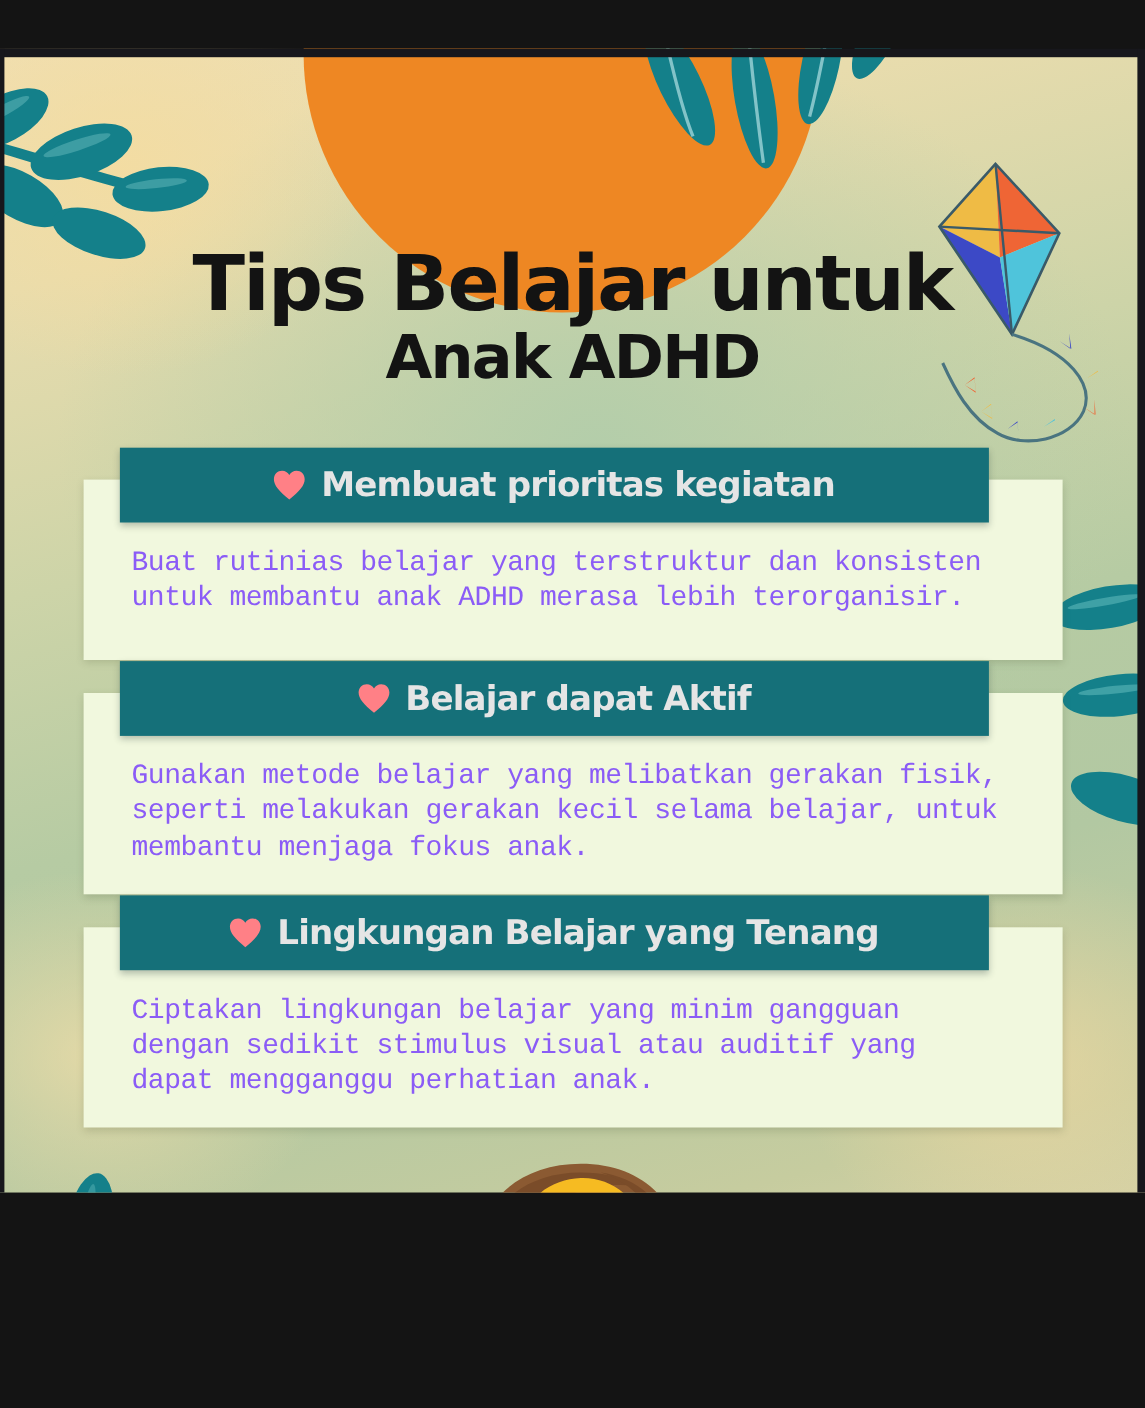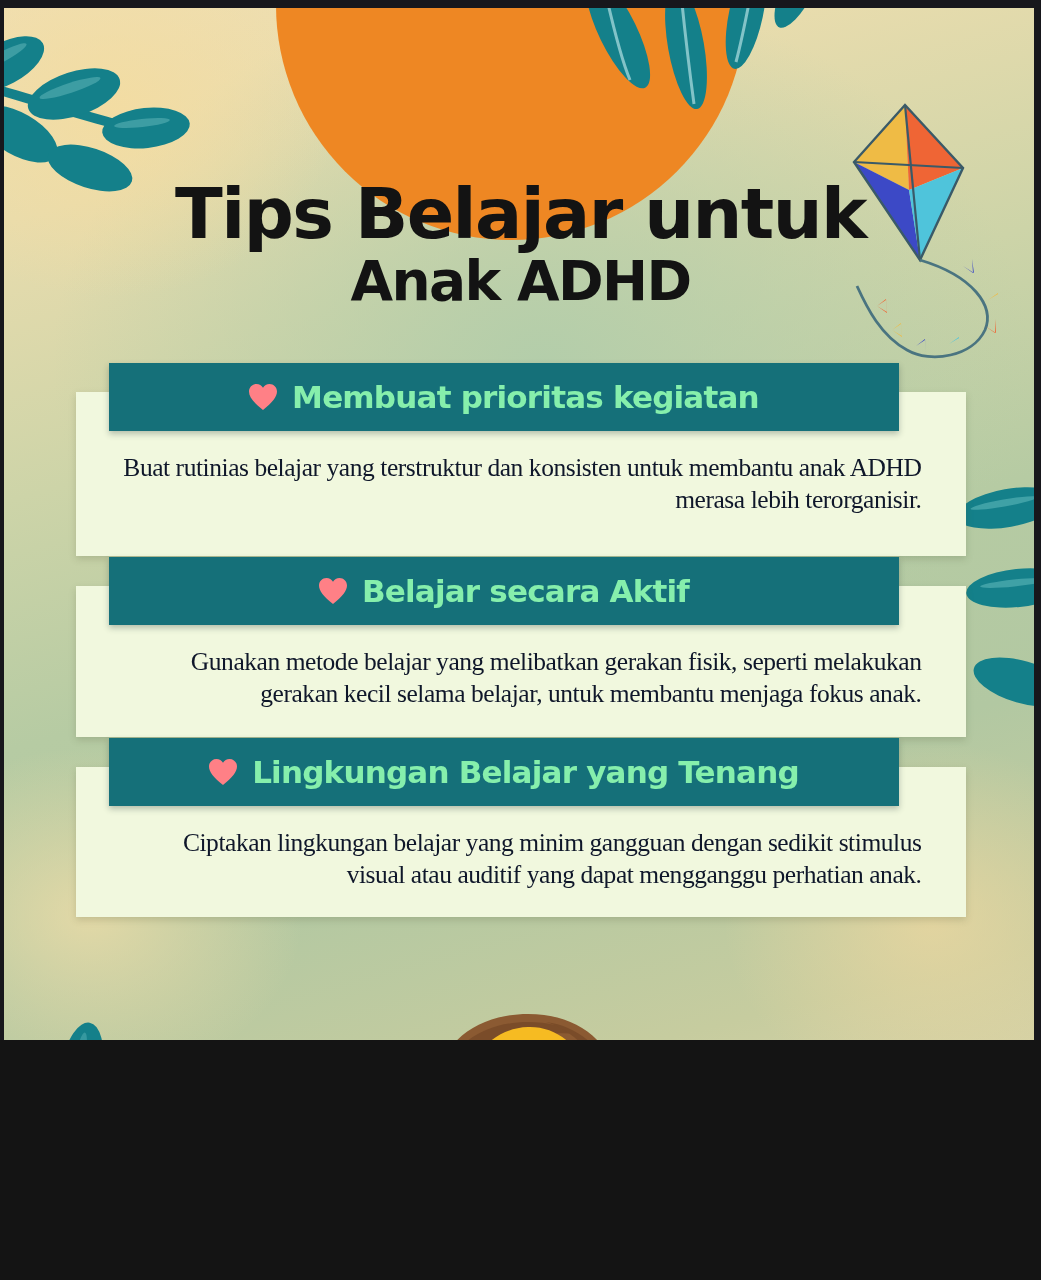--- a/index.html
+++ b/index.html
@@ -12,20 +12,21 @@
     font-family: "Liberation Sans", sans-serif;
   }
 
   
   #poster {
     position: relative;
     width: 1041px;
     height: 1040px;
     overflow: hidden;
     background: #151515;
+    margin-top: 44px;
   }
 
   
   .frame-top {
     position: absolute; left: 0; top: 0; width: 1041px; height: 8px;
     background: #17171c; z-index: 60;
   }
   .frame-right {
     position: absolute; right: 0; top: 0; width: 7px; height: 1280px;
     background: #17171c; z-index: 60;
@@ -130,25 +131,25 @@
   .card-body {
     position: relative;
     width: 890px;
     margin-left: 0;
     background: #f1f8de;
     box-shadow: 0 3px 7px rgba(80,90,60,0.22);
     padding: 60px 44px 26px 44px;
     min-height: 100px;
   }
   .card-desc {
-    font-family: Liberation Serif, serif;
+    font-family: Liberation Mono, monospace;
     font-size: 25.5px;
     line-height: 1.26;
-    color: #0f172a;
-    text-align: right;
+    color: #8b5cf6;
+    text-align: left;
     letter-spacing: -0.45px;
   }
 
   .card-header {
     position: absolute;
     left: 33px;
     top: -29px;
     width: 790px;
     height: 68px;
     background: #157079;
@@ -157,21 +158,21 @@
     align-items: center;
     justify-content: center;
     gap: 14px;
     z-index: 3;
     padding: 0 16px;
   }
   .card-title {
     font-family: "DejaVu Sans", sans-serif;
     font-weight: 700;
     font-size: 31px;
-    color: #86efac;
+    color: #e5e5e5;
     letter-spacing: -0.8px;
     white-space: nowrap;
   }
   .heart {
     width: 30px; height: 28px; flex: none;
     display: block;
   }
 
   
   .card-1 .card-body { padding-bottom: 40px; }
@@ -431,21 +432,21 @@
 
     <div class="card card-2">
       <div class="card-body">
         <div class="card-desc">Gunakan metode belajar yang melibatkan gerakan fisik, seperti melakukan gerakan kecil selama belajar, untuk membantu menjaga fokus anak.</div>
       </div>
       <div class="card-header">
         <svg class="heart" viewBox="0 0 32 30">
           <path d="M16 29 C6 21 1 15 1 9.2 C1 4.4 4.6 1 9 1 C12 1 14.6 2.6 16 5.2
                    C17.4 2.6 20 1 23 1 C27.4 1 31 4.4 31 9.2 C31 15 26 21 16 29 Z" fill="#FF8086"></path>
         </svg>
-        <span class="card-title">Belajar secara Aktif</span>
+        <span class="card-title">Belajar dapat Aktif</span>
       </div>
     </div>
 
     <div class="card card-3">
       <div class="card-body">
         <div class="card-desc">Ciptakan lingkungan belajar yang minim gangguan dengan sedikit stimulus visual atau auditif yang dapat mengganggu perhatian anak.</div>
       </div>
       <div class="card-header">
         <svg class="heart" viewBox="0 0 32 30">
           <path d="M16 29 C6 21 1 15 1 9.2 C1 4.4 4.6 1 9 1 C12 1 14.6 2.6 16 5.2

